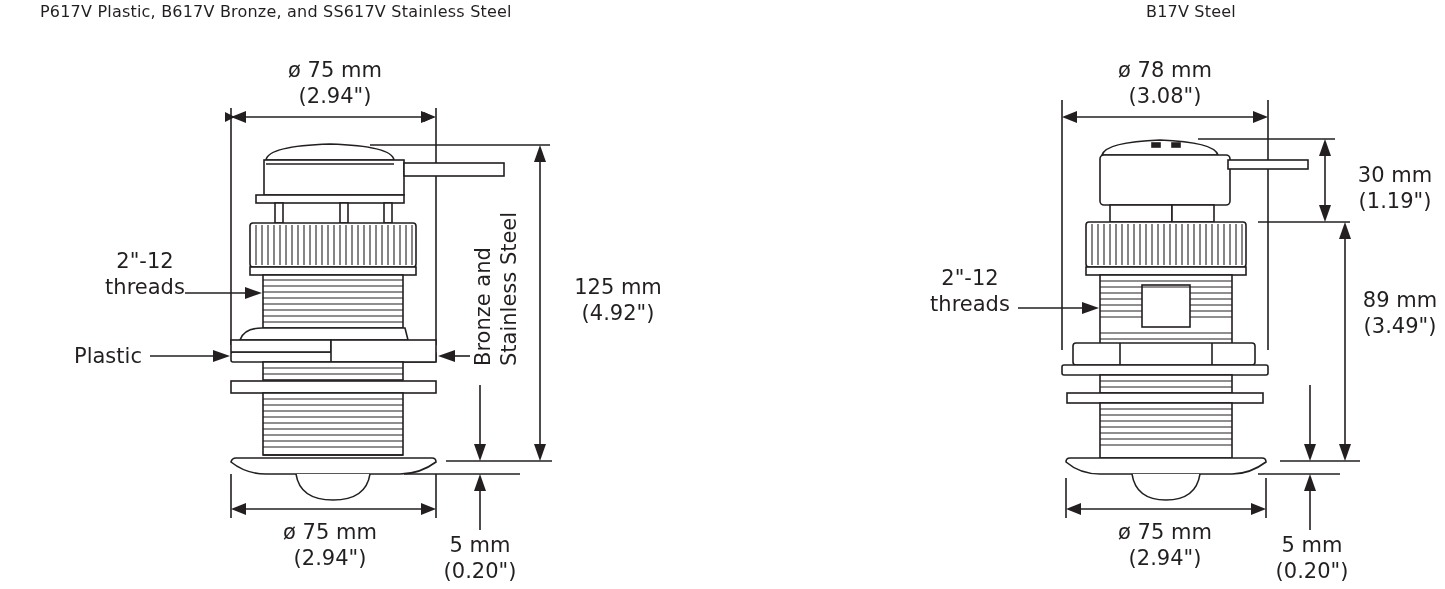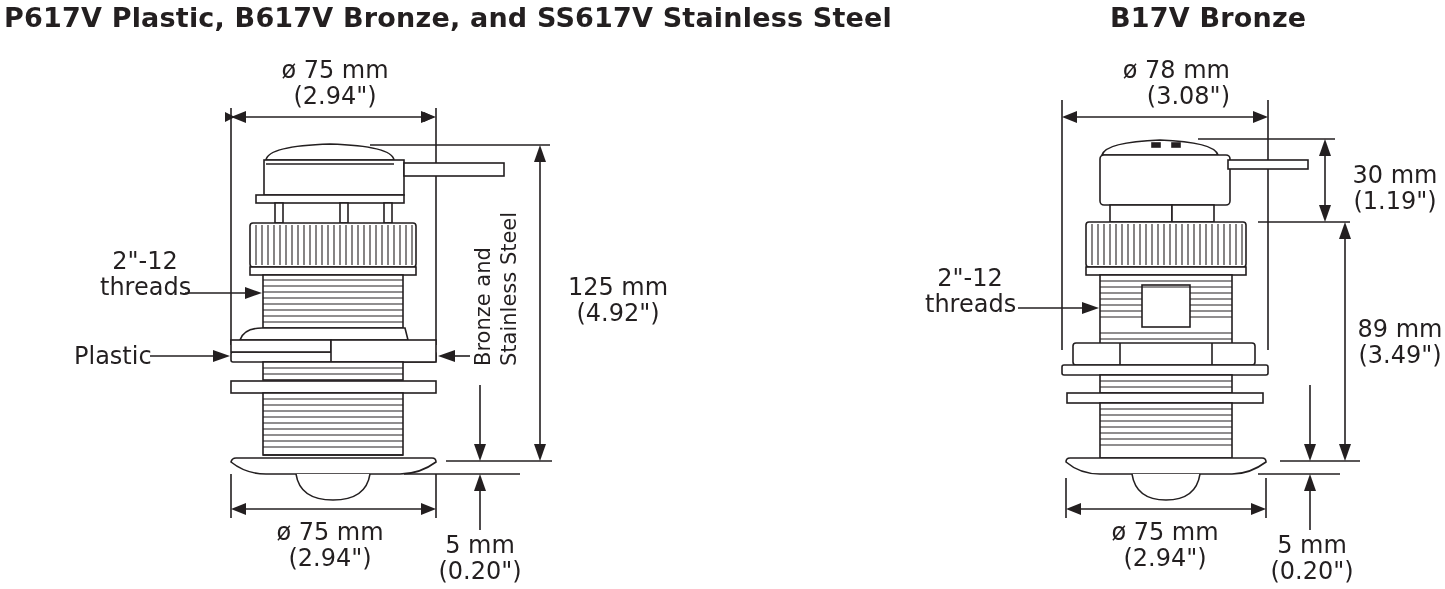--- a/index.html
+++ b/index.html
@@ -1,31 +1,31 @@
 <!DOCTYPE html>
 <html><head>
 <meta charset="utf-8">
 <style>
   html,body{margin:0;padding:0;background:#fff;}
   body{width:1445px;height:589px;position:relative;overflow:hidden;font-family:"DejaVu Sans","Liberation Sans",sans-serif;color:#231f20;}
-  .title{position:absolute;top:2px;font-weight:bold;font-size:27px;letter-spacing:0.2px;white-space:nowrap;}
-  .lbl{position:absolute;font-size:24px;text-align:center;line-height:26px;white-space:nowrap;}
+  .title{position:absolute;top:2px;font-weight:normal;font-size:16px;letter-spacing:0.2px;white-space:nowrap;margin-left:36px;}
+  .lbl{position:absolute;font-size:21px;text-align:center;line-height:26px;white-space:nowrap;}
   .lbl span{display:block;}
   .vert{position:absolute;font-size:21px;line-height:26px;transform:rotate(-90deg);transform-origin:left top;white-space:nowrap;}
   svg{position:absolute;left:0;top:0;}
   .s{stroke:#231f20;fill:none;stroke-width:1.6;}
   .sf{stroke:#231f20;fill:#fff;stroke-width:1.6;}
   .t{stroke:#231f20;stroke-width:1.1;}
   .ah{fill:#231f20;}
 </style>
 </head>
 <body>
 
 <div class="title" style="left:4px;">P617V Plastic, B617V Bronze, and SS617V Stainless Steel</div>
-<div class="title" style="left:1110px;">B17V Bronze</div>
+<div class="title" style="left:1110px;">B17V Steel</div>
 
 <svg width="1445" height="589" viewBox="0 0 1445 589">
   <defs>
     <marker id="arr" markerWidth="10" markerHeight="10" refX="9" refY="5" orient="auto" markerUnits="userSpaceOnUse">
       <path d="M0,0 L10,5 L0,10 Z" class="ah"></path>
     </marker>
   </defs>
 
   <g>
 
@@ -287,29 +287,29 @@
 </div>
 <div class="lbl" style="left:265px;top:519px;width:130px;">
   <span>ø 75 mm</span>
   <span>(2.94")</span>
 </div>
 <div class="lbl" style="left:430px;top:532px;width:100px;">
   <span>5 mm</span>
   <span>(0.20")</span>
 </div>
 
-<div class="lbl" style="left:1100px;top:57px;width:130px;text-align:right;">
+<div class="lbl" style="left:1100px;top:57px;width:130px;">
   <span>ø 78 mm</span>
   <span>(3.08")</span>
 </div>
 <div class="lbl" style="left:1345px;top:162px;width:100px;">
   <span>30 mm</span>
   <span>(1.19")</span>
 </div>
-<div class="lbl" style="left:1355px;top:316px;width:90px;">
+<div class="lbl" style="left:1355px;top:287px;width:90px;">
   <span>89 mm</span>
   <span>(3.49")</span>
 </div>
 <div class="lbl" style="left:925px;top:265px;width:90px;">
   <span>2"-12</span>
   <span>threads</span>
 </div>
 <div class="lbl" style="left:1100px;top:519px;width:130px;">
   <span>ø 75 mm</span>
   <span>(2.94")</span>

